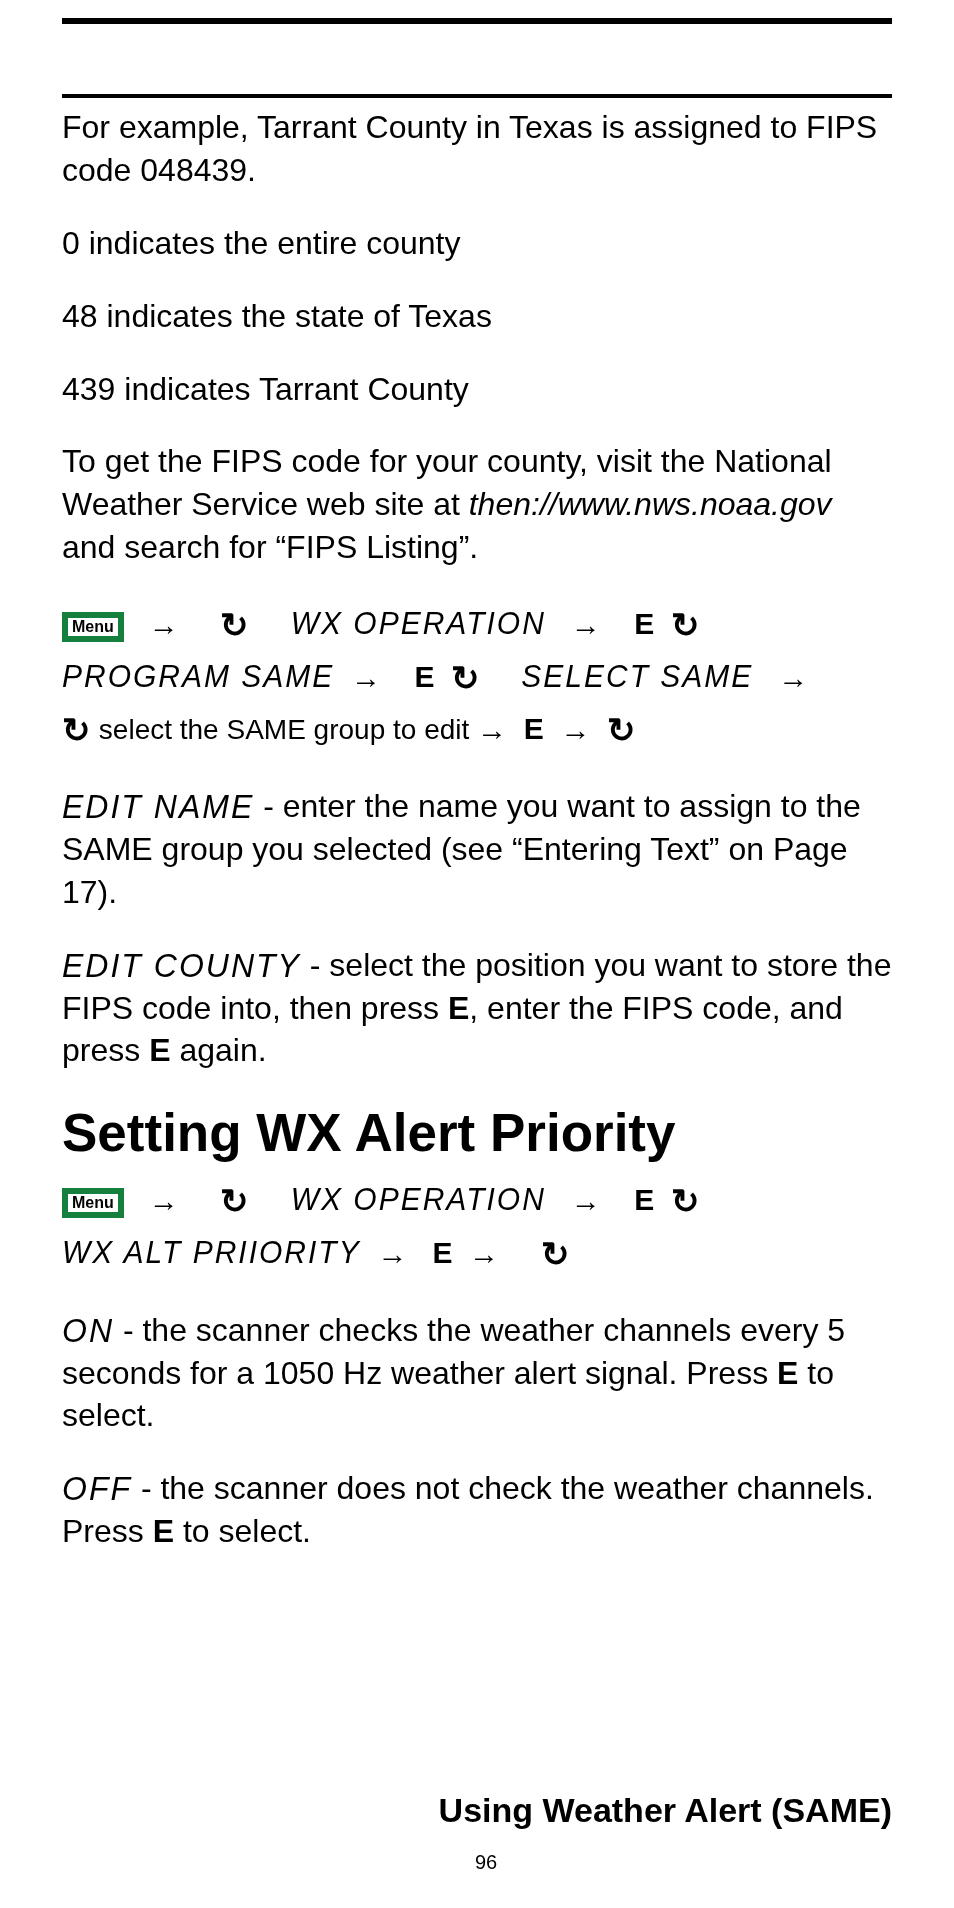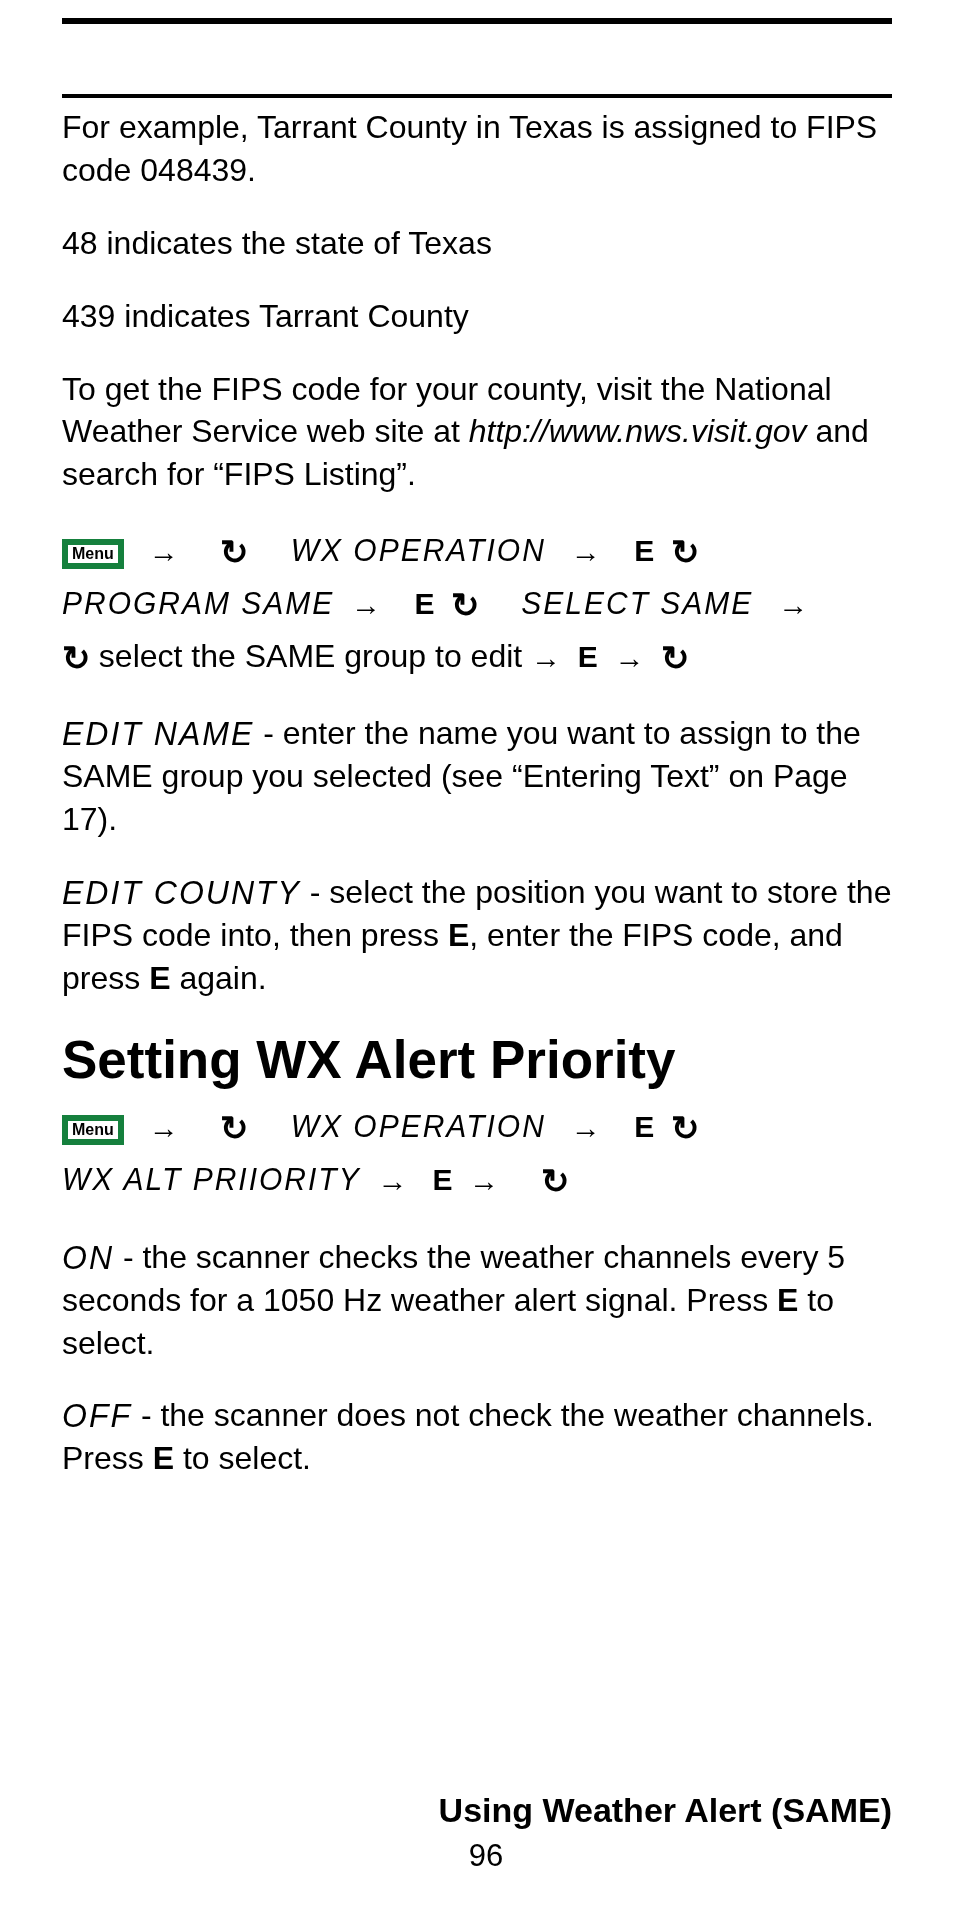--- a/index.html
+++ b/index.html
@@ -4,61 +4,62 @@
 <style>
   * { margin: 0; padding: 0; box-sizing: border-box; }
   html, body { width: 954px; background: #fff; font-family: Arial, Helvetica, sans-serif; color: #000; }
   .page { width: 954px; min-height: 1908px; padding: 18px 62px 0 62px; position: relative; }
   .rule-thick { border-top: 6px solid #000; margin-bottom: 70px; }
   .rule-thin { border-top: 4px solid #000; margin-bottom: 8px; }
   .body-text { font-size: 32px; line-height: 1.34; margin-bottom: 30px; }
   .nav-seq { font-size: 30px; line-height: 1.55; margin-bottom: 28px; display: block; }
   .heading { font-size: 53px; font-weight: bold; margin-top: 22px; margin-bottom: 12px; }
   .footer-title { position: absolute; bottom: 78px; right: 62px; font-size: 34px; font-weight: bold; }
-  .page-num { position: absolute; bottom: 34px; left: 18px; right: 0; text-align: center; font-size: 31px; margin-top: 44px; }
+  .page-num { position: absolute; bottom: 34px; left: 18px; right: 0; text-align: center; font-size: 20px; margin-top: 44px; }
   .menu-btn { display: inline-block; border: 6px solid #15803d; padding: 0 4px; font-size: 16px; font-weight: bold; line-height: 1.1; vertical-align: 2px; font-family: Arial, Helvetica, sans-serif; font-style: normal; }
   .lcd { font-family: Arial, Helvetica, sans-serif; font-style: italic; letter-spacing: 2px; font-weight: 500; transform: scaleY(1.05); display: inline-block; }
   .arrow { font-size: 30px; font-weight: bold; font-style: normal; display: inline-block; vertical-align: -1px; }
   .rotate-icon { display: inline-block; font-size: 34px; font-weight: bold; font-style: normal; vertical-align: -3px; transform: scaleX(-1); }
   .key-e { font-weight: bold; font-style: normal; font-family: Arial, Helvetica, sans-serif; }
   .italic { font-style: italic; }
 </style>
 </head>
 <body>
 
 <div class="page">
   <div class="rule-thick"></div>
   <div class="rule-thin"></div>
 
   <p class="body-text">For example, Tarrant County in Texas is assigned to FIPS code 048439.</p>
+  <p class="body-text">0 indicates the entire county</p>
   <p class="body-text">48 indicates the state of Texas</p>
   <p class="body-text">439 indicates Tarrant County</p>
 
   <p class="body-text">
-    <span>To get the FIPS code for your county, visit the National Weather Service web site at </span><span class="italic">http://www.nws.visit.gov</span><span> and search for “FIPS Listing”.</span>
+    <span>To get the FIPS code for your county, visit the National Weather Service web site at </span><span class="italic">then://www.nws.noaa.gov</span><span> and search for “FIPS Listing”.</span>
   </p>
 
   <div class="nav-seq">
     <span class="menu-btn">Menu</span>
     &nbsp;&nbsp;<span class="arrow">→</span>&nbsp;&nbsp;&nbsp;&nbsp;
     <span class="rotate-icon">↺</span>&nbsp;&nbsp;&nbsp;&nbsp;
     <span class="lcd">WX OPERATION</span>
     &nbsp;&nbsp;<span class="arrow">→</span>&nbsp;&nbsp;&nbsp;
     <span class="key-e">E</span>&nbsp;
     <span class="rotate-icon">↺</span>
     <br>
     <span class="lcd">PROGRAM SAME</span>
     &nbsp;<span class="arrow">→</span>&nbsp;&nbsp;&nbsp;
     <span class="key-e">E</span>&nbsp;
     <span class="rotate-icon">↺</span>&nbsp;&nbsp;&nbsp;&nbsp;
     <span class="lcd">SELECT SAME</span>
     &nbsp;&nbsp;<span class="arrow">→</span>
     <br>
     <span class="rotate-icon">↺</span>
-    <span style="font-size:32px;"> select the SAME group to edit </span>
+    <span style="font-size:28px;"> select the SAME group to edit </span>
     <span class="arrow">→</span>&nbsp;
     <span class="key-e">E</span>&nbsp;
     <span class="arrow">→</span>&nbsp;
     <span class="rotate-icon">↺</span>
   </div>
 
 
   <p class="body-text">
     <span class="lcd">EDIT NAME</span><span> - enter the name you want to assign to the SAME group you selected (see “Entering Text” on Page 17).</span>
   </p>

